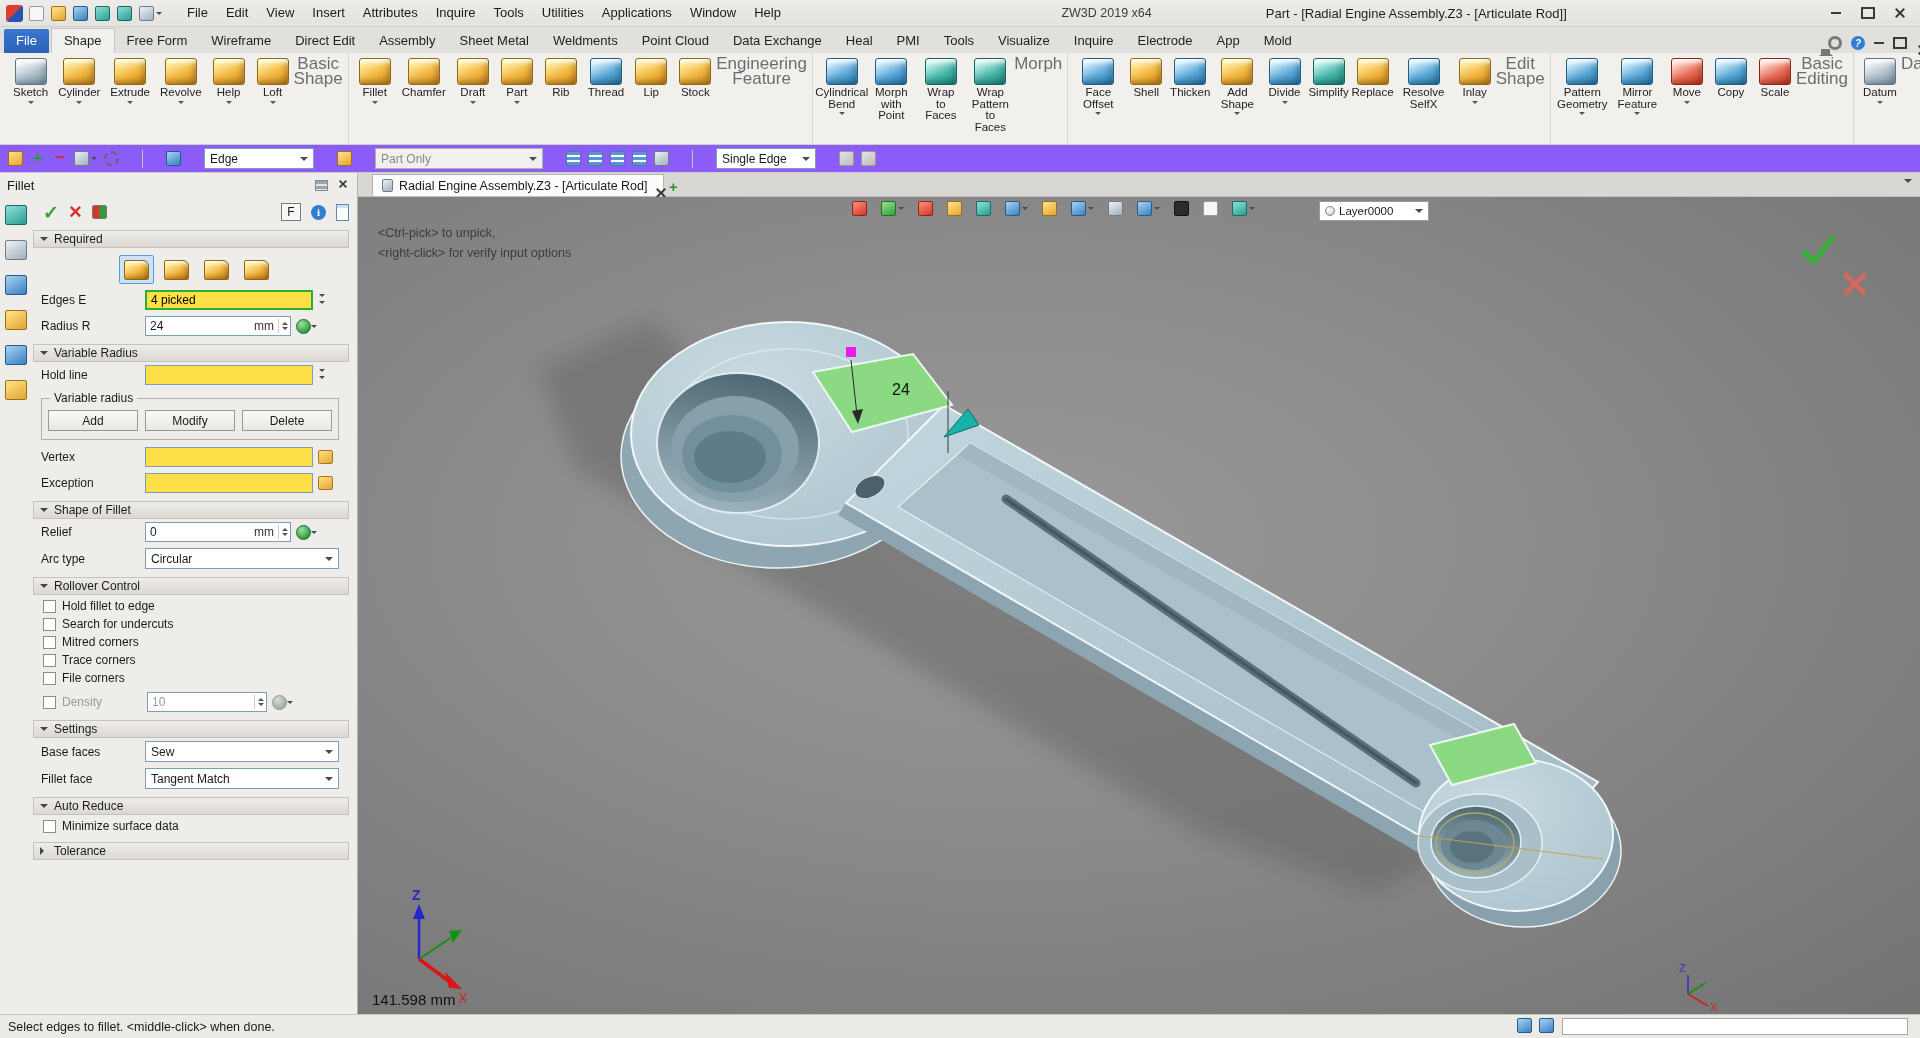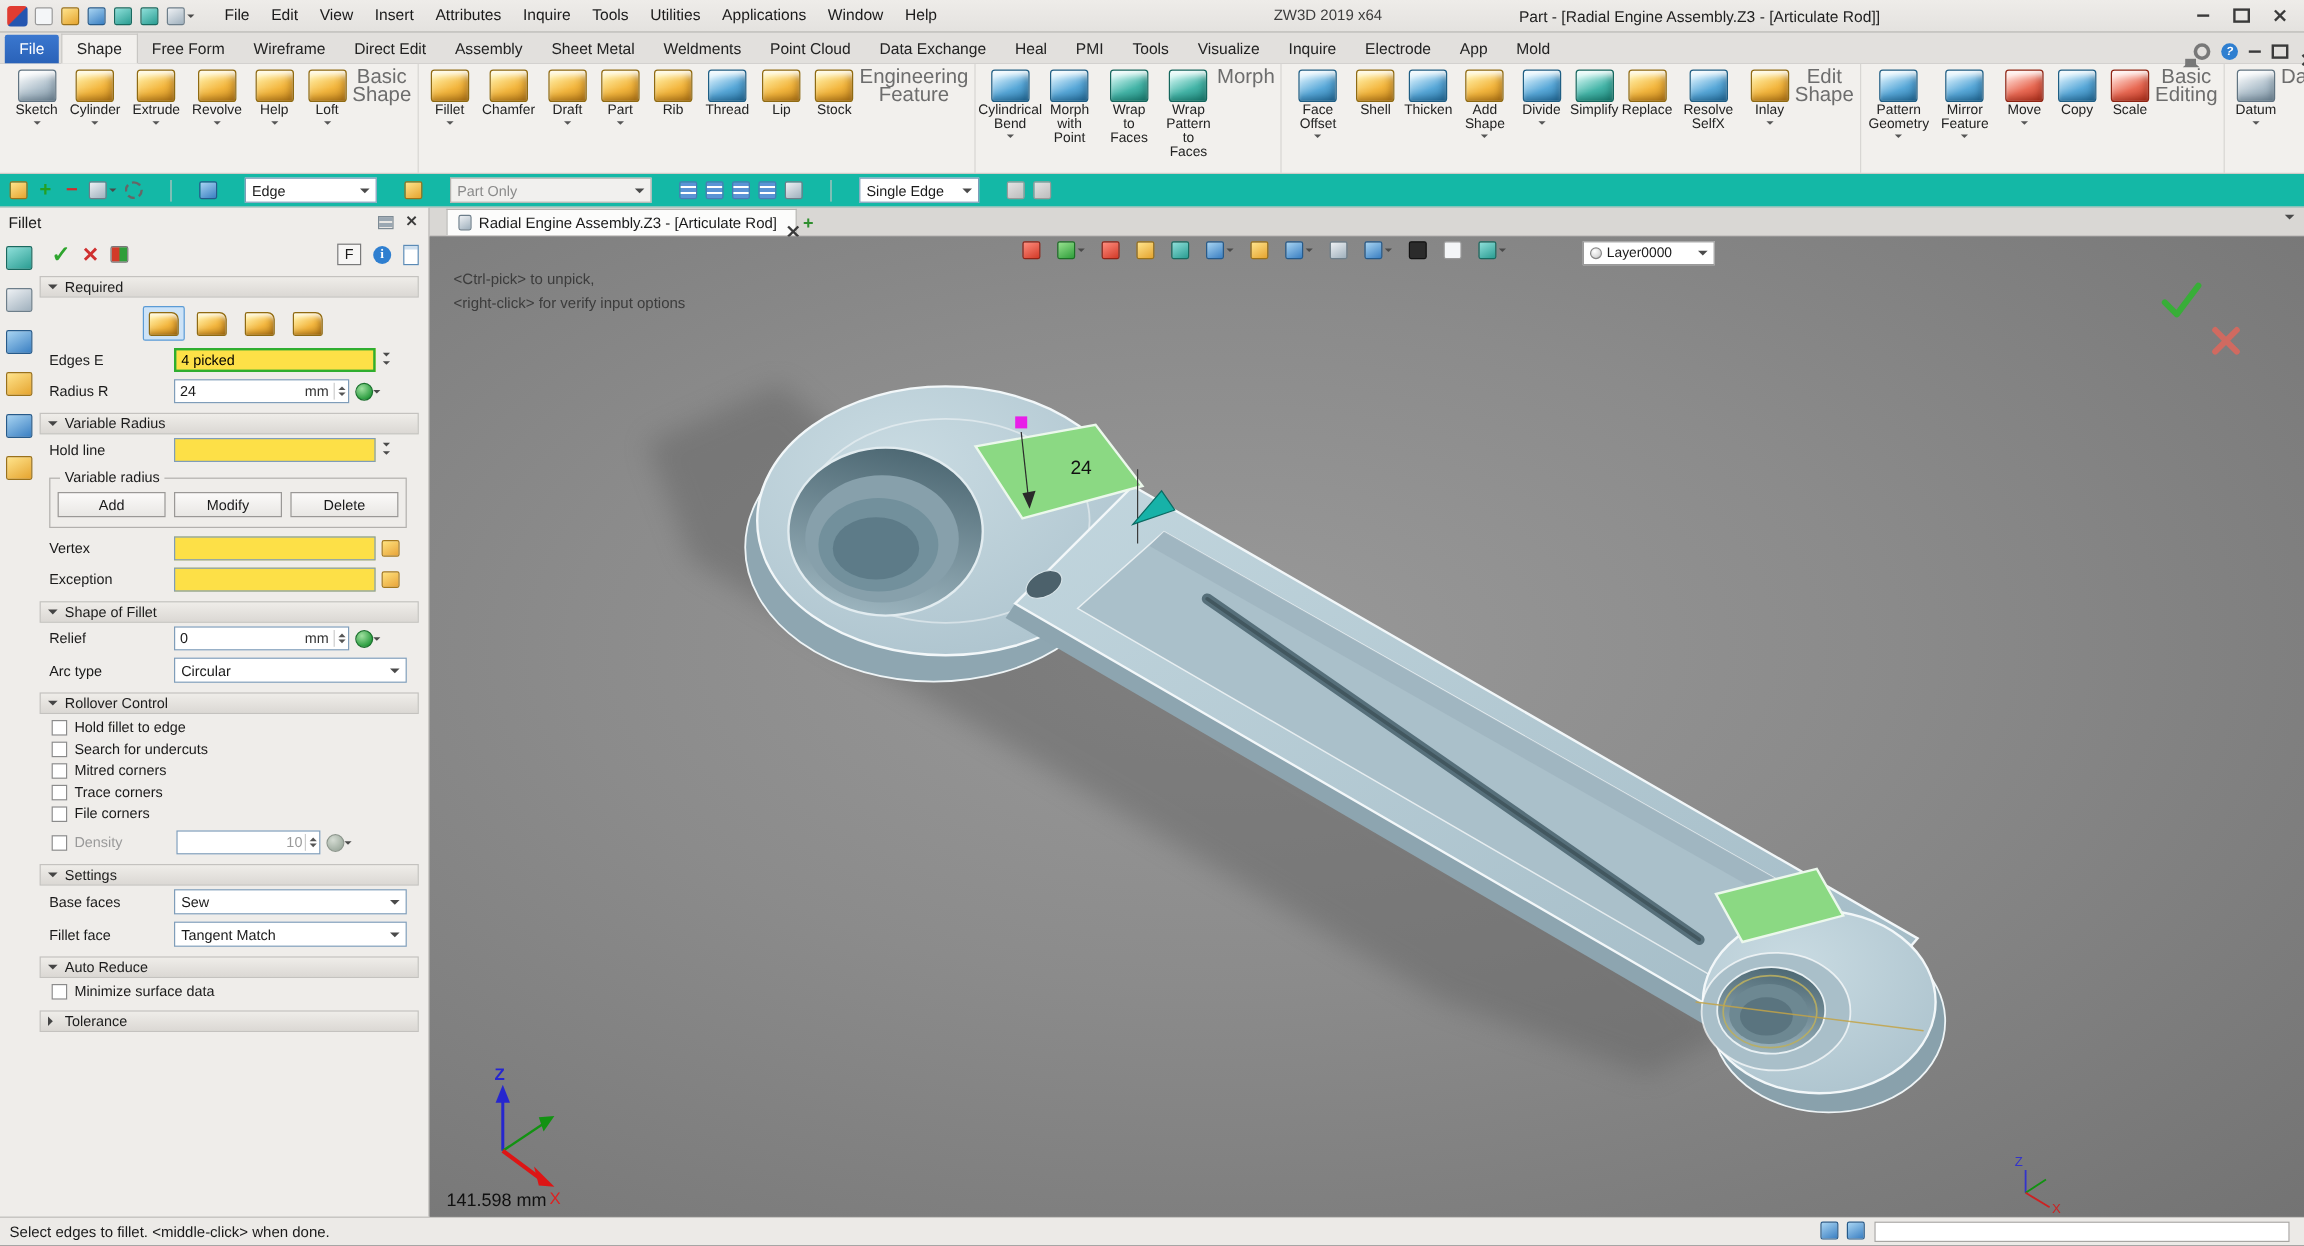--- a/index.html
+++ b/index.html
@@ -66,21 +66,21 @@
   .i-gold  { background:linear-gradient(155deg,#ffeb9e 15%,#f3b63e 60%,#cd8d1d); border:1px solid #8f6a12; box-shadow:inset 0 6px 5px -3px rgba(255,255,255,.95), inset -4px -5px 7px -3px rgba(90,50,0,.5); }
   .i-blue  { background:linear-gradient(155deg,#d3edfb 15%,#58a8d8 60%,#2d7cab); border:1px solid #1f5e84; box-shadow:inset 0 6px 5px -3px rgba(255,255,255,.9), inset -4px -5px 7px -3px rgba(0,40,70,.45); }
   .i-teal  { background:linear-gradient(155deg,#c8f2ed 15%,#45b5a8 60%,#1f8a7e); border:1px solid #14665d; box-shadow:inset 0 6px 5px -3px rgba(255,255,255,.9), inset -4px -5px 7px -3px rgba(0,60,50,.45); }
   .i-steel { background:linear-gradient(155deg,#f2f5f7 15%,#aebfcb 60%,#7e93a2); border:1px solid #617482; box-shadow:inset 0 6px 5px -3px rgba(255,255,255,.95), inset -4px -5px 7px -3px rgba(40,60,75,.4); }
   .i-red   { background:linear-gradient(155deg,#ffd9d1 15%,#e86a54 60%,#c13a24); border:1px solid #8f2413; box-shadow:inset 0 6px 5px -3px rgba(255,255,255,.9), inset -4px -5px 7px -3px rgba(90,10,0,.45); }
   .rlbl { max-width:68px; text-align:center; white-space:normal; line-height:11.5px; font-size:11.5px; color:#222; }
   .rarr { margin-top:2px; width:0; height:0; border:3.5px solid transparent; border-top-color:#555; }
   .rgname { text-align:center; font-size:17px; color:#6d6d6d; height:16px; line-height:15px; }
 
   
-  .seltb { height:28px; background:#14b8a6; border-bottom:1px solid #cfcdc9; display:flex; align-items:center; gap:23px; padding:0 8px; }
+  .seltb { height:28px; background:#8b5cf6; border-bottom:1px solid #cfcdc9; display:flex; align-items:center; gap:23px; padding:0 8px; }
   .sep { width:1px; height:18px; background:#c6c4c1; }
   .combo { height:21px; border:1px solid #7f9db9; background:#fff; display:flex; align-items:center; padding:0 5px; gap:4px; font-size:12px; }
   .combo .carr { margin-left:auto; }
   .combo.w110 { width:110px; } .combo.w140 { width:168px; } .combo.w100 { width:100px; }
   .combo.disabled { background:#f1f0ee; color:#8a8a8a; border-color:#b5b3b0; }
   .stb-item { display:inline-flex; align-items:center; gap:2px; }
 
   
   .main { display:flex; height:841px; }
 
@@ -109,21 +109,21 @@
   .typerow { display:flex; gap:5px; margin:7px 0 3px 86px; }
   .typebtn { width:35px; height:29px; border:1px solid transparent; display:flex; align-items:center; justify-content:center; border-radius:2px; }
   .typebtn.selected { background:#cde3f7; border-color:#5b9bd5; }
   .cubeic { display:block; width:25px; height:20px; background:linear-gradient(150deg,#ffeb9e 15%,#f3b63e 60%,#cd8d1d); border:1px solid #8f6a12; border-radius:2px 6px 2px 2px; box-shadow:inset 0 5px 4px -3px rgba(255,255,255,.95), inset -4px -4px 6px -3px rgba(90,50,0,.55); }
 
   .frow { display:flex; align-items:center; margin:3px 0 3px 8px; }
   .flabel { width:104px; }
   .fin { height:20px; border:1px solid #7f9db9; background:#fde047; padding:0 4px; font-size:12px; width:168px; font-family:"Liberation Sans",sans-serif; }
   .fin.green { border:2px solid #2fae2f; width:168px; }
   .unitbox { height:20px; border:1px solid #7f9db9; background:#fff; display:flex; align-items:center; width:146px; padding:0 2px 0 4px; }
-  .unitbox.w120 { width:120px;text-align:right; }
+  .unitbox.w120 { width:120px; }
   .uval { flex:1; } .uval.dim { color:#9a9a9a; }
   .uunit { color:#333; margin-right:2px; }
   .spin { display:flex; flex-direction:column; gap:2px; margin-left:2px; border-left:1px solid #ccc; padding-left:3px; }
   .spin .up { width:0; height:0; border:3px solid transparent; border-bottom-color:#555; }
   .spin .dn { width:0; height:0; border:3px solid transparent; border-top-color:#555; }
   .globe { width:15px; height:15px; border-radius:50%; background:radial-gradient(circle at 35% 30%,#9fe09f,#2f9f43 70%,#1c7a30); border:1px solid #1a6f2c; margin-left:5px; }
   .globe.dim { filter:grayscale(.8) opacity(.6); }
   .goldpick { width:15px; height:14px; background:linear-gradient(150deg,#ffe27d,#e8a43a); border:1px solid #a5781c; margin-left:5px; border-radius:2px; }
   .dblarr { display:flex; flex-direction:column; gap:0; margin-left:5px; padding:1px; }
   .dblarr .carr { margin-top:1px; }

